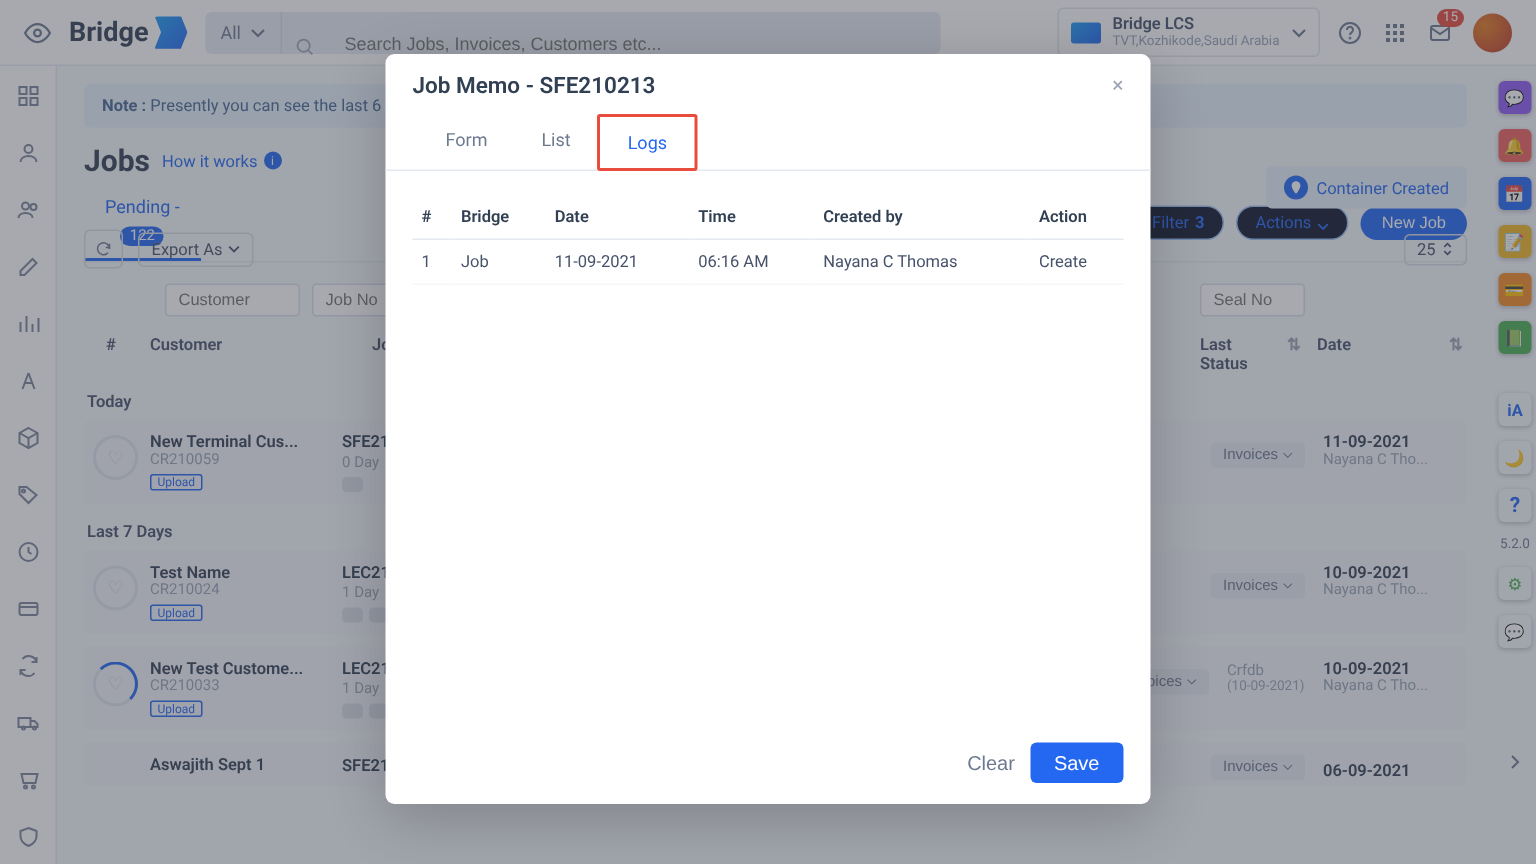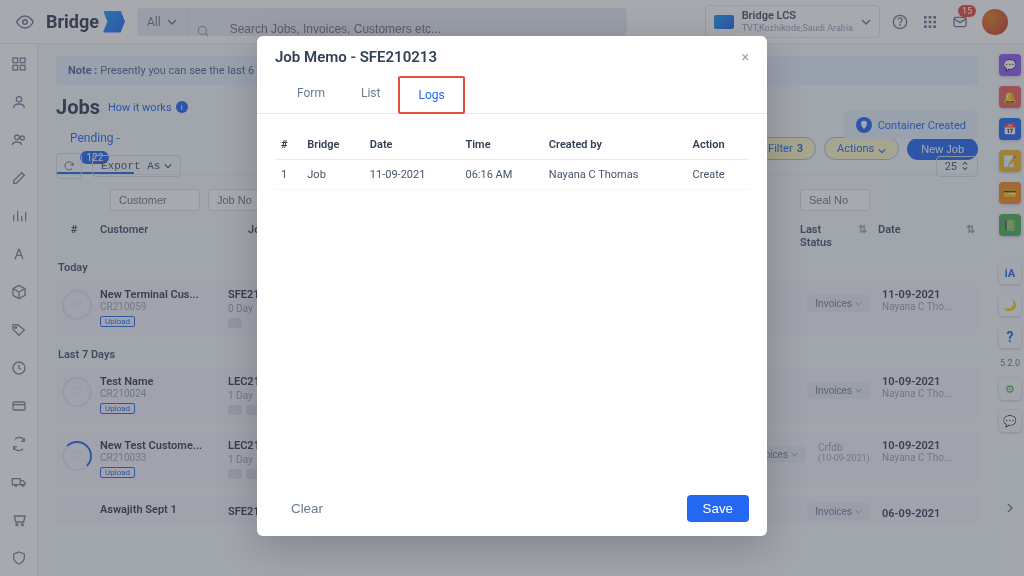--- a/index.html
+++ b/index.html
@@ -40,28 +40,28 @@
   .alert .lbl { font-weight: 700; }
   .page-title-row { display: flex; align-items: center; gap: 8px; margin: 10px 0 4px 0; }
   .page-title { font-size: 20px; font-weight: 700; color: #324054; }
   .hiw { font-size: 11px; color: #2468f2; display: flex; align-items: center; gap: 4px; }
   .hiw-dot { width: 12px; height: 12px; border-radius: 50%; background: #2468f2; color: #fff; font-size: 8px; display: flex; align-items: center; justify-content: center; }
   .tabs-row { display: flex; align-items: center; border-bottom: 1px solid #e5e9f0; margin-top: 4px; }
   .tab { padding: 8px 14px; font-size: 12px; color: #6c7a90; display: flex; gap: 6px; align-items: center; flex-direction: column; }
   .tab.active { color: #2468f2; border-bottom: 2px solid #2468f2; }
   .pill { background: #2468f2; color: #fff; font-size: 10px; padding: 1px 6px; border-radius: 8px; }
   .tabs-row .row-actions { margin-left: auto; display: flex; gap: 8px; align-items: center; }
-  .btn-outline { border: 1px solid #9cc1f4; color: #2468f2; background: #fef9c3; border-radius: 12px; padding: 4px 12px; font-size: 11px; display: inline-flex; align-items: flex-end; gap: 4px; }
+  .btn-outline { border: 1px solid #9cc1f4; color: #2468f2; background: #0f172a; border-radius: 12px; padding: 4px 12px; font-size: 11px; display: inline-flex; align-items: flex-end; gap: 4px; }
   .btn-primary { background: #2468f2; color: #fff; border: none; border-radius: 12px; padding: 5px 14px; font-size: 11px; }
   .ctrack { background: #e6f0fb; color: #2468f2; border-radius: 4px; padding: 6px 12px; font-size: 11px; display: inline-flex; align-items: center; gap: 6px; }
   .ctrack .pin { width: 16px; height: 16px; background: #2468f2; border-radius: 50%; display: inline-flex; align-items: center; justify-content: center; }
 
   .list-toolbar { display: flex; align-items: center; gap: 10px; margin-top: 10px; }
   .refresh { width: 26px; height: 26px; border: 1px solid #d5dbe4; border-radius: 4px; display: flex; align-items: center; justify-content: center; color: #6c7a90; }
-  .export-btn { border: 1px solid #d5dbe4; border-radius: 4px; padding: 4px 8px; font-size: 11px; color: #47536b; display: inline-flex; gap: 4px; align-items: center; font-family: Liberation Mono, monospace; }
+  .export-btn { border: 1px solid #d5dbe4; border-radius: 4px; padding: 4px 8px; font-size: 11px; color: #47536b; display: inline-flex; gap: 4px; align-items: center; }
   .list-toolbar .right { margin-left: auto; display: flex; align-items: center; gap: 8px; }
   .page-size { border: 1px solid #d5dbe4; border-radius: 4px; padding: 3px 8px; font-size: 11px; color: #47536b; display: inline-flex; gap: 4px; align-items: center; }
 
   .filter-row { display: flex; gap: 8px; margin-top: 10px; }
   .filter-row input { border: 1px solid #d9dfe8; border-radius: 3px; padding: 4px 8px; font-size: 11px; color: #47536b; width: 90px; background: #fff; }
 
   .grid-head { display: flex; gap: 8px; margin-top: 12px; font-size: 11px; color: #47536b; font-weight: 600; }
   .col-hash { width: 36px; text-align: center; }
   .col-cust { width: 140px; }
   .col-jobno { width: 110px; }
@@ -100,21 +100,21 @@
   .modal-head { display: flex; align-items: center; padding: 12px 18px 10px 18px; }
   .modal-title { font-size: 15px; color: #324054; font-weight: 600; }
   .modal-close { margin-left: auto; color: #9aa4b5; font-size: 14px; cursor: pointer; }
   .modal-tabs { display: flex; border-bottom: 1px solid #e5e9f0; padding: 0 22px; gap: 0; }
   .mtab { padding: 10px 18px; font-size: 12px; color: #6c7a90; }
   .mtab.active { color: #2468f2; border: 2px solid #e74c3c; border-radius: 2px; margin-bottom: -1px; }
   .modal-body { padding: 16px 18px; flex: 1; }
   table.logtbl { width: 100%; border-collapse: collapse; font-size: 11px; }
   table.logtbl th, table.logtbl td { text-align: left; padding: 8px 6px; border-bottom: 1px solid #f5f7fa; color: #47536b; }
   table.logtbl th { font-weight: 600; color: #324054; border-bottom: 1px solid #e5e9f0; }
-  .modal-foot { display: flex; justify-content: space-between; gap: 10px; padding: 14px 18px; font-size: 12px; margin-left: 16px; }
+  .modal-foot { display: flex; justify-content: flex-end; gap: 10px; padding: 14px 18px; font-size: 12px; }
   .btn-clear { border: none; background: transparent; color: #6c7a90; }
   .btn-save { background: #2468f2; color: #fff; border: none; border-radius: 4px; padding: 6px 16px; }
 
   .chev-r { position: absolute; right: 6px; bottom: 60px; color: #6c7a90; }
 
   svg { display: inline-block; vertical-align: middle; }
 </style>
 </head>
 <body>
 

